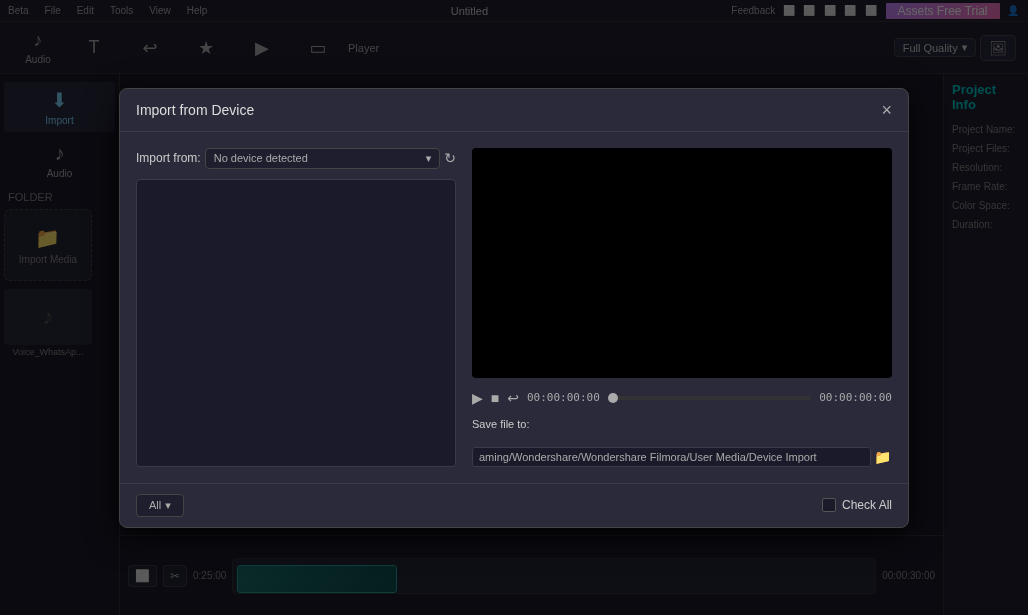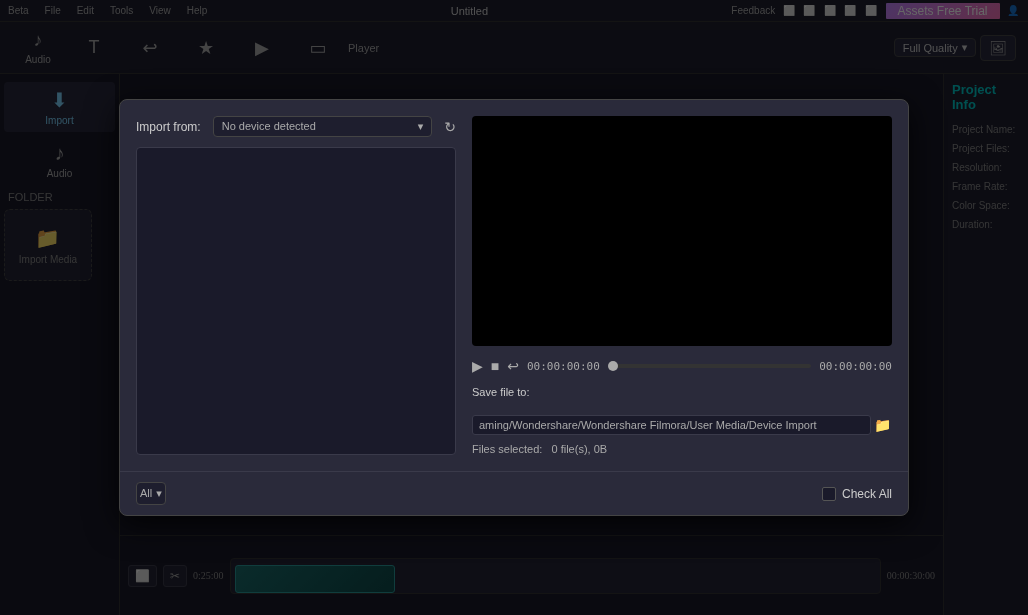--- a/index.html
+++ b/index.html
@@ -252,21 +252,21 @@
     }
     .modal-left {
       width: 320px;
       display: flex;
       flex-direction: column;
       gap: 10px;
     }
     .import-from-row {
       display: flex;
       align-items: center;
-      gap: 12px;
+      gap: 4px;
     }
     .import-from-label {
       color: #ccc;
       font-size: 12px;
       white-space: nowrap;
     }
     .device-select {
       display: flex;
       align-items: flex-start;
       background: #1e1e2e;
@@ -379,21 +379,21 @@
       justify-content: space-between;
       padding: 10px 16px;
       border-top: 1px solid #3a3a4a;
     }
     .filter-select {
       display: flex;
       align-items: flex-start;
       background: #1e1e2e;
       border: 1px solid #444;
       border-radius: 4px;
-      padding: 4px 3px;
+      padding: 4px 12px;
       cursor: pointer;
       color: #aaa;
       font-size: 11px;
       gap: 4px;
     }
     .check-all-row {
       display: flex;
       gap: 6px;
       color: #ccc;
       font-size: 12px;
@@ -448,21 +448,21 @@
       border: 1px solid #3a3a4a;
       color: #aaa;
       border-radius: 3px;
       padding: 3px 6px;
       cursor: pointer;
       font-size: 12px;
     }
     .tl-time {
       color: #888;
       font-size: 10px;
-      font-family: Liberation Serif, serif;
+      font-family: Liberation Sans, sans-serif;
     }
     .tl-track {
       flex: 1;
       height: 36px;
       background: #252535;
       border-radius: 4px;
       border: 1px solid #333;
       position: relative;
       overflow: hidden;
     }
@@ -544,20 +544,26 @@
     </div>
     <div class="sidebar-btn">
       <span class="sb-icon">♪</span>
       <span>Audio</span>
     </div>
     <div class="folder-label">FOLDER</div>
     <div class="import-media-btn">
       <span style="font-size:20px;">📁</span>
       <span>Import Media</span>
     </div>
+    <div class="media-thumb">
+      <div class="thumb-img">
+        <span>♪</span>
+      </div>
+      <span class="thumb-label">Voice_WhatsAp...</span>
+    </div>
   </div>
 
   <div style="flex:1; position:relative; display:flex; flex-direction:column;">
     <div style="flex:1; background:#1a1a2a;"></div>
 
     <div class="timeline-section" style="position:relative; left:0; right:0;">
       <button class="tl-btn">⬜</button>
       <button class="tl-btn">✂</button>
       <span class="tl-time">0:25:00</span>
       <div class="tl-track">
@@ -588,20 +594,24 @@
     <div class="info-row">
       <div class="info-label">Duration:</div>
     </div>
   </div>
 
 </div>
 
 <div class="modal-overlay">
   <div class="modal">
 
+    <div class="modal-header">
+      <span class="modal-title">Import from Device</span>
+      <button class="modal-close">×</button>
+    </div>
 
     <div class="modal-body">
 
       <div class="modal-left">
         <div class="import-from-row">
           <span class="import-from-label">Import from:</span>
           <div class="device-select">
             <span>No device detected</span>
             <span>▾</span>
           </div>
@@ -626,25 +636,20 @@
         </div>
         <div class="save-file-row">
           <span class="save-file-label">Save file to:</span>
           <div class="save-file-path">
             <input class="path-input" type="text" value="aming/Wondershare/Wondershare Filmora/User Media/Device Import" style="">
             <button class="folder-btn">
               <span>📁</span>
             </button>
           </div>
         </div>
-        <div class="files-selected">
-          <span>Files selected:</span>
-          &nbsp;
-          <span>0 file(s), 0B</span>
-        </div>
       </div>
     </div>
 
     <div class="modal-footer">
       <div class="filter-select">
         <span>All</span>
         <span>▾</span>
       </div>
       <div class="check-all-row">
         <div class="check-all-cb"></div>

